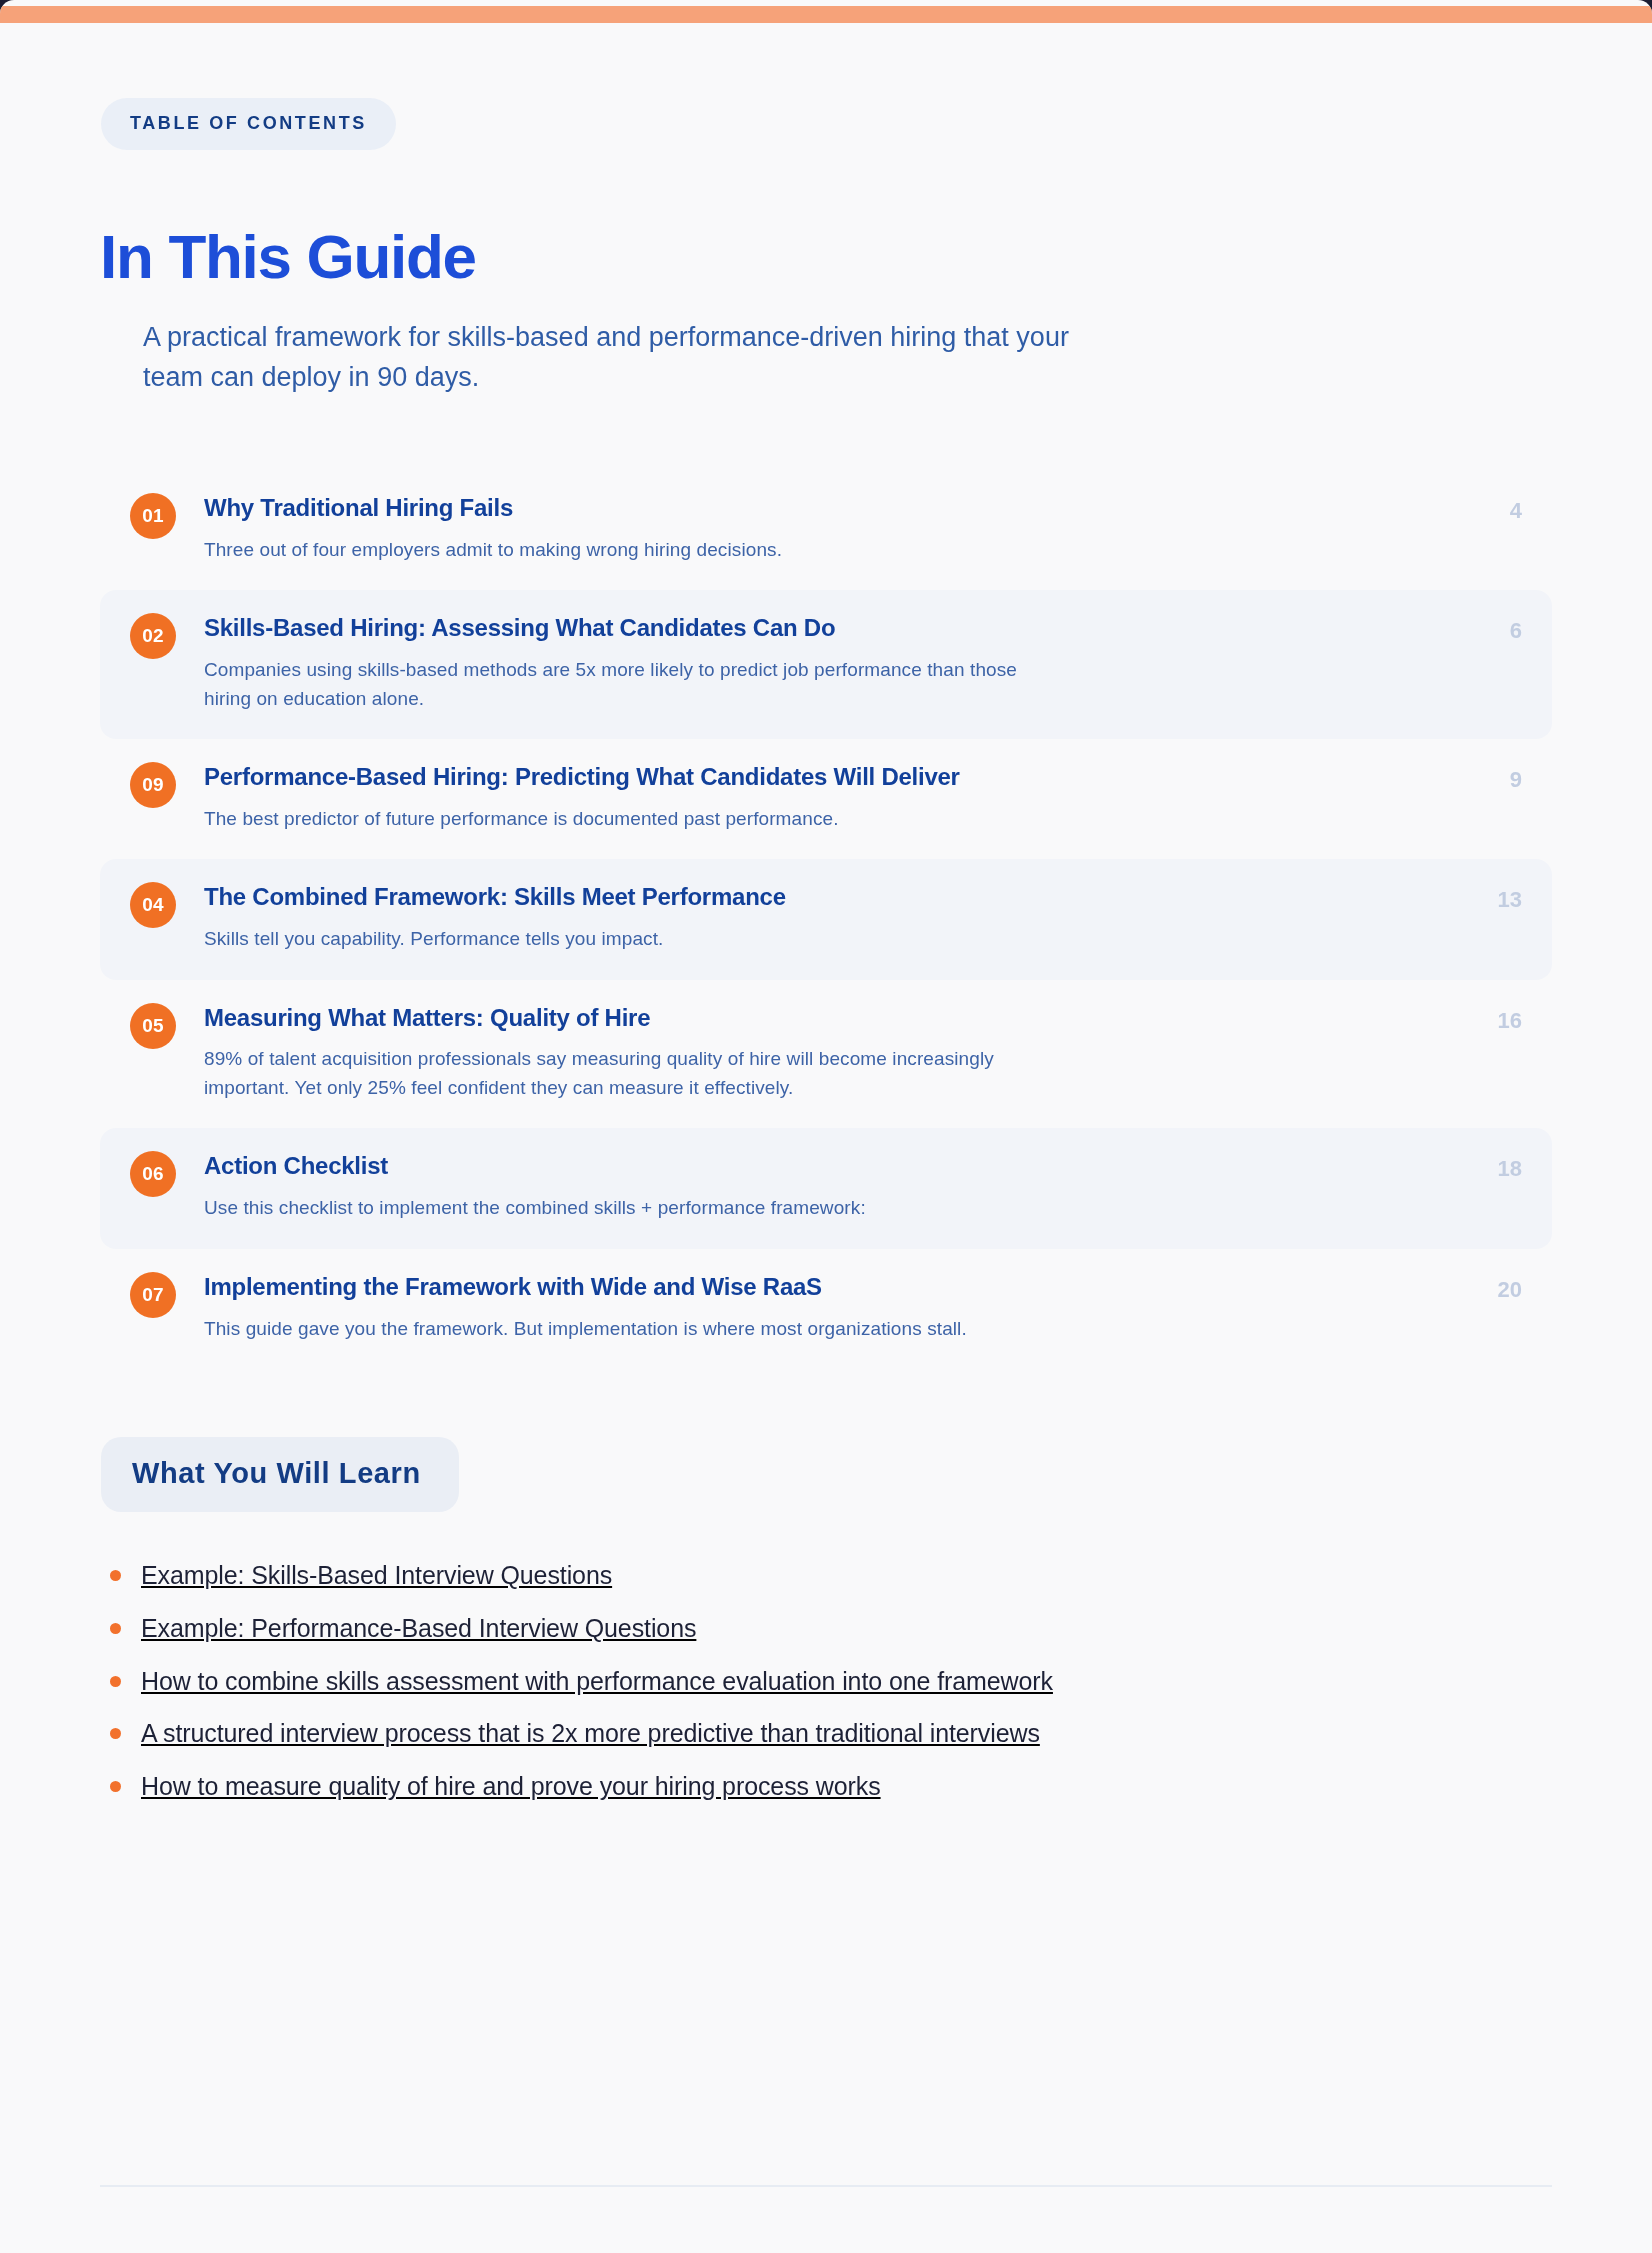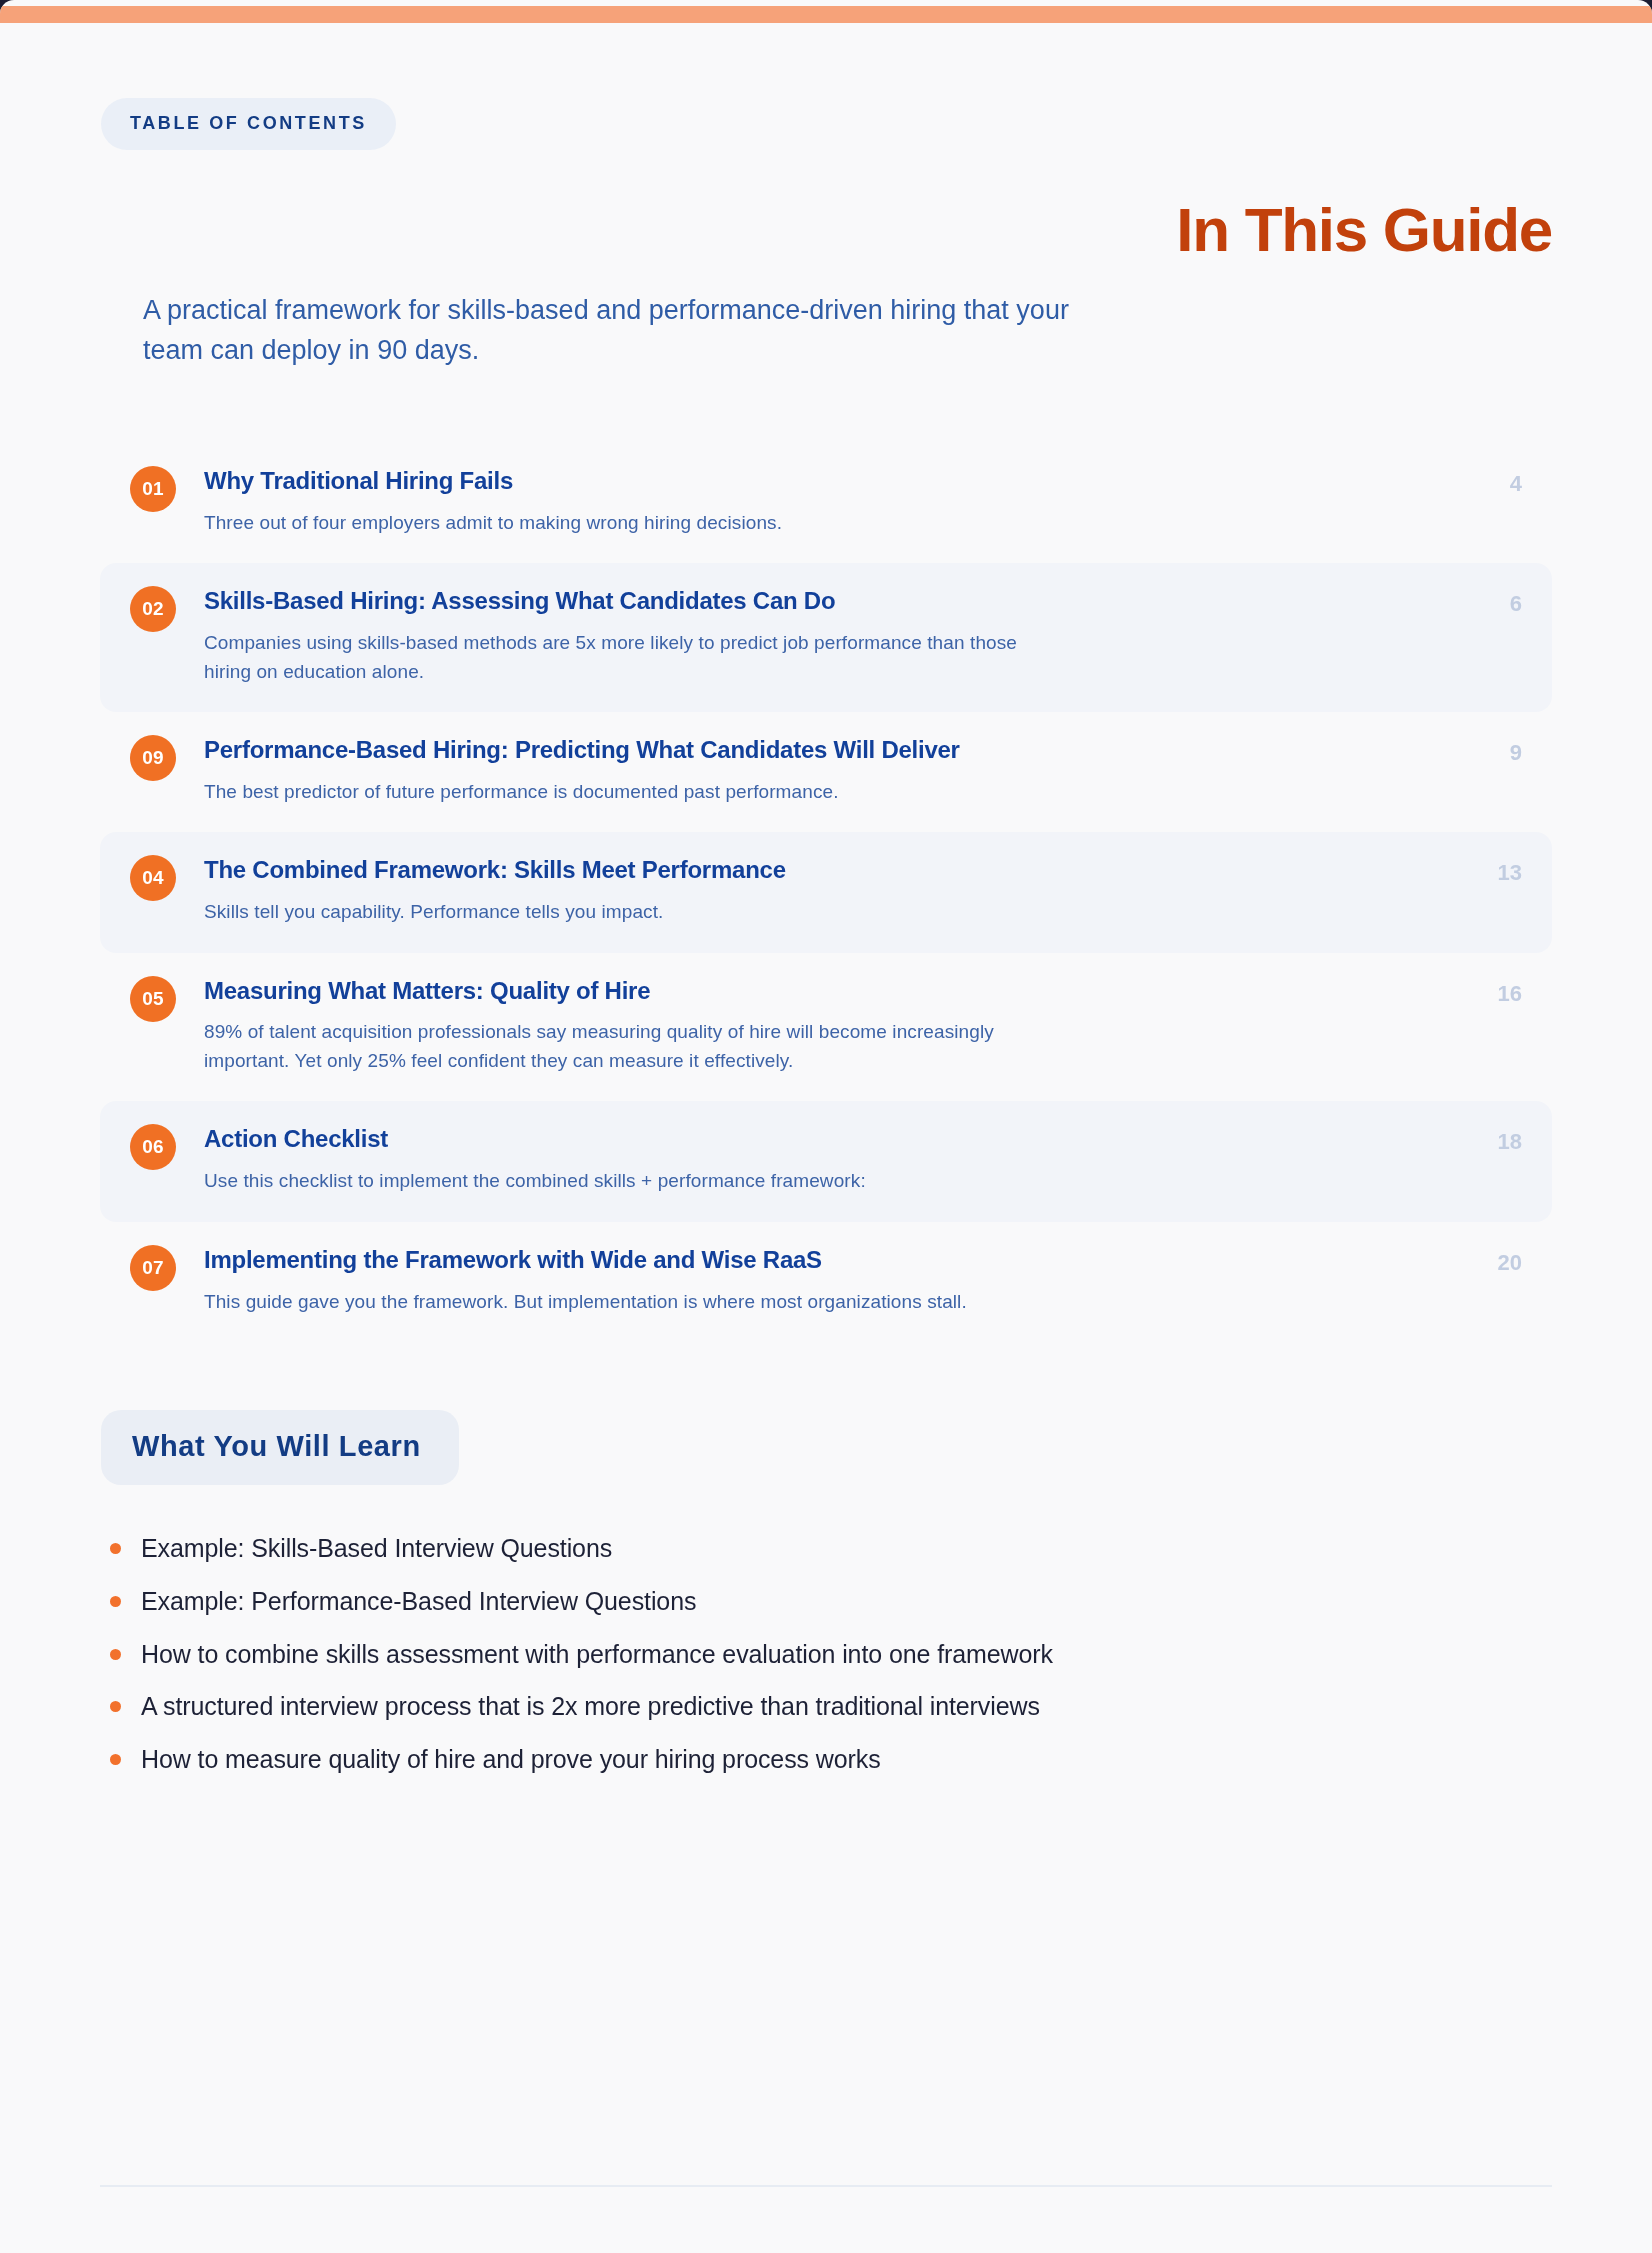--- a/index.html
+++ b/index.html
@@ -50,27 +50,26 @@
     background: #eaeff7;
     border-radius: 999px;
     color: #133c84;
     font-size: 18px;
     font-weight: 700;
     letter-spacing: 2.6px;
   }
 
   
   .headline {
-    margin-top: 47px;
-    color: #c2410c;
+    margin-top: 74px;
+    color: #1d4ed8;
     font-size: 62px;
     font-weight: 700;
     letter-spacing: -1.3px;
     line-height: 1.05;
-    text-align: right;
   }
 
   .subhead {
     margin-top: 29px;
     color: #2f5ca6;
     font-size: 27px;
     font-weight: 400;
     line-height: 1.48;
     max-width: 960px;
     margin-left: 43px;
@@ -160,20 +159,21 @@
   .learn-list {
     margin-top: 38px;
     margin-left: 10px;
     list-style: none;
   }
 
   .learn-item {
     display: flex;
     align-items: baseline;
     padding: 9px 0 10px 0;
+    text-decoration: underline;
   }
 
   .learn-dot {
     flex: 0 0 auto;
     width: 11px;
     height: 11px;
     border-radius: 50%;
     background: #f2712c;
     margin-right: 20px;
     position: relative;

